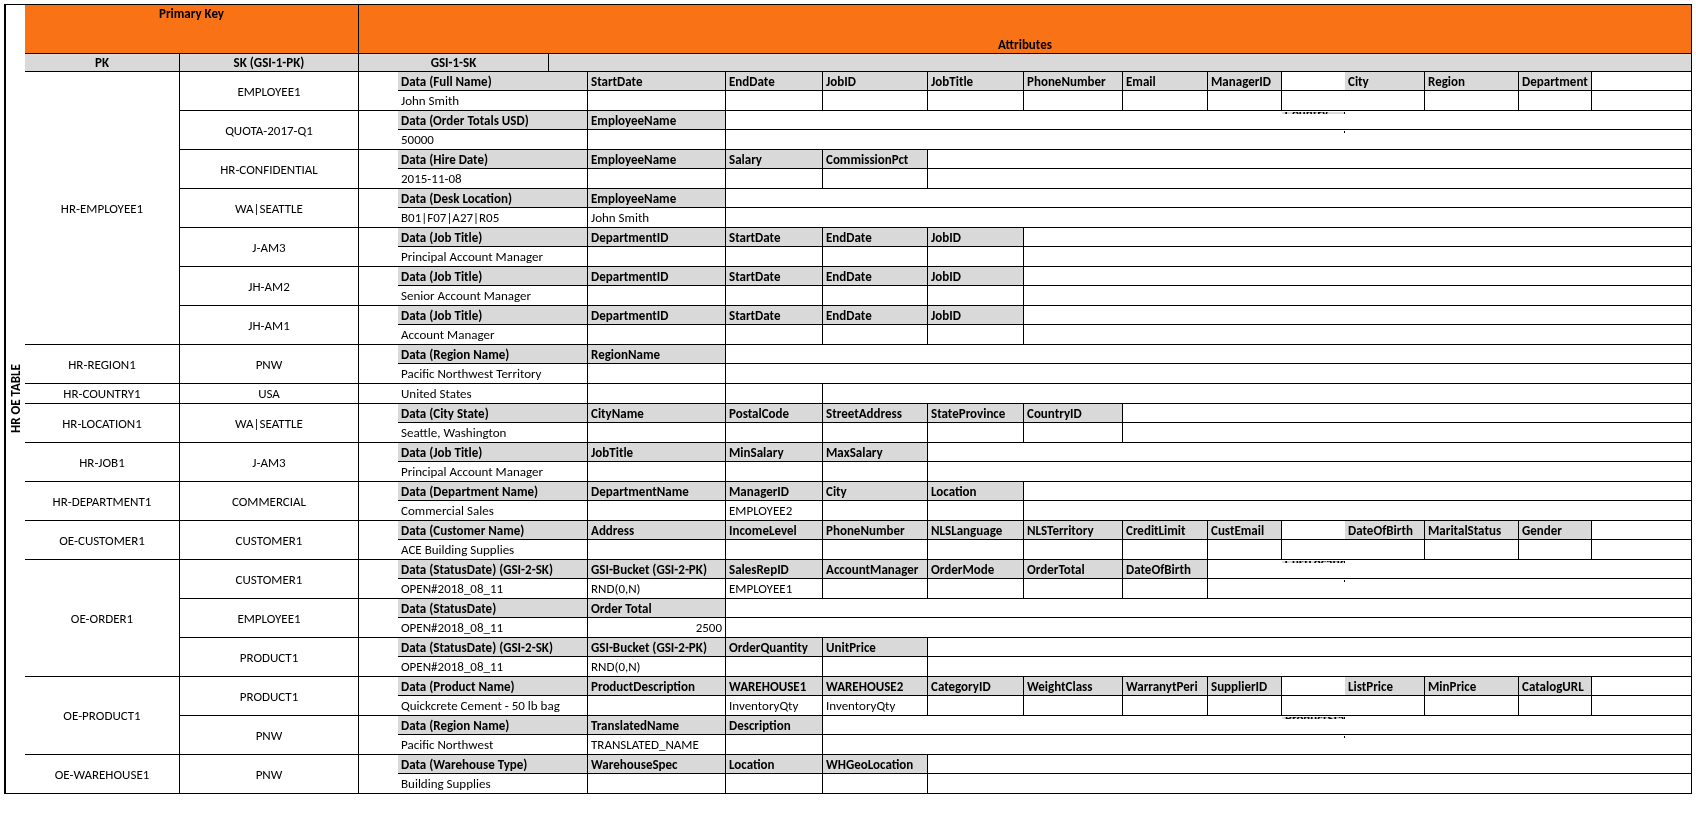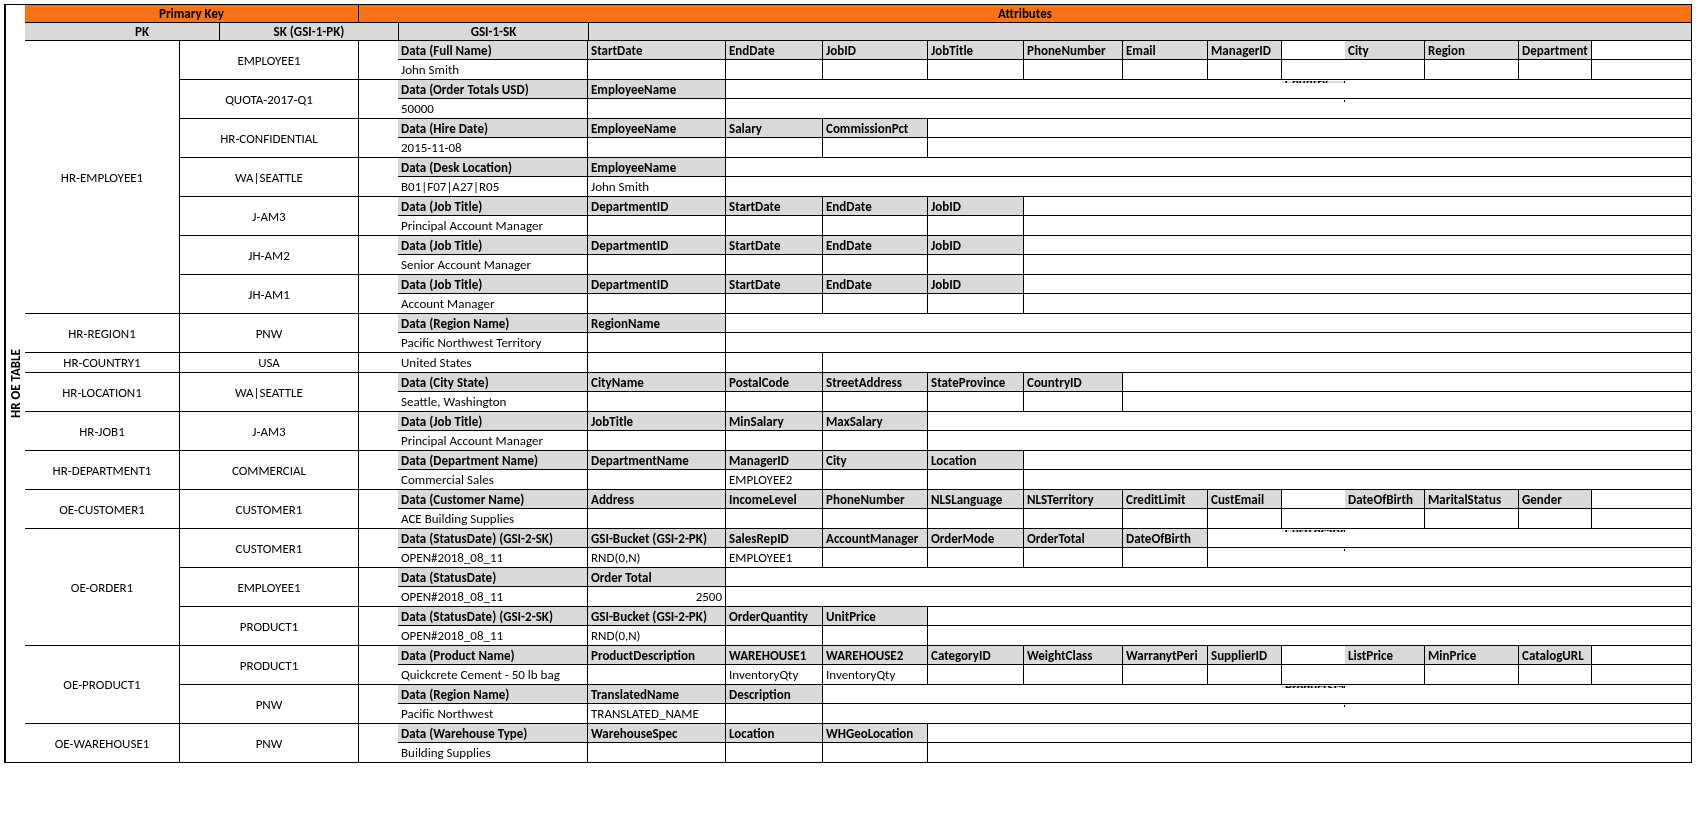--- a/index.html
+++ b/index.html
@@ -38,28 +38,28 @@
     border-bottom: 1px solid #000;
   }
   .header-top .pk-hdr {
     width: 334px;
     border-right: 1px solid #000;
     padding: 1px 4px;
   }
   .header-top .attr-hdr {
     flex: 1;
     padding: 1px 4px;
+    margin-top: 31px;
   }
   .header-sub {
     display: flex;
     background: #d9d9d9;
     font-weight: bold;
     text-align: center;
     border-bottom: 1px solid #000;
-    padding-left: 40px;
   }
   .header-sub .col-pk {
     width: 155px;
     border-right: 1px solid #000;
     padding: 1px 4px;
   }
   .header-sub .col-sk {
     width: 179px;
     border-right: 1px solid #000;
     padding: 1px 4px;

